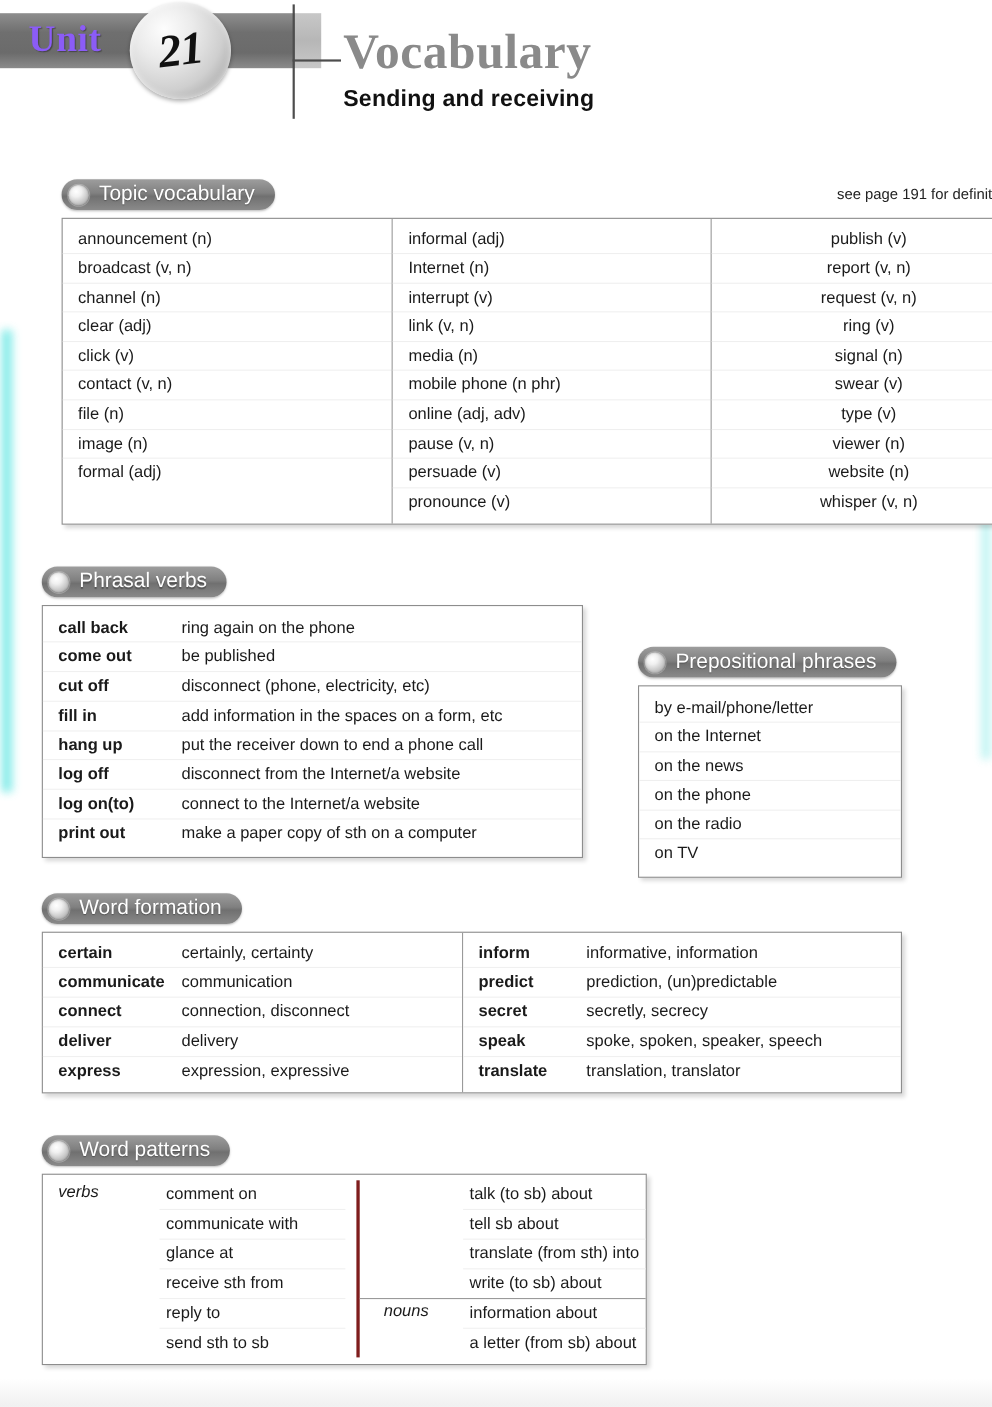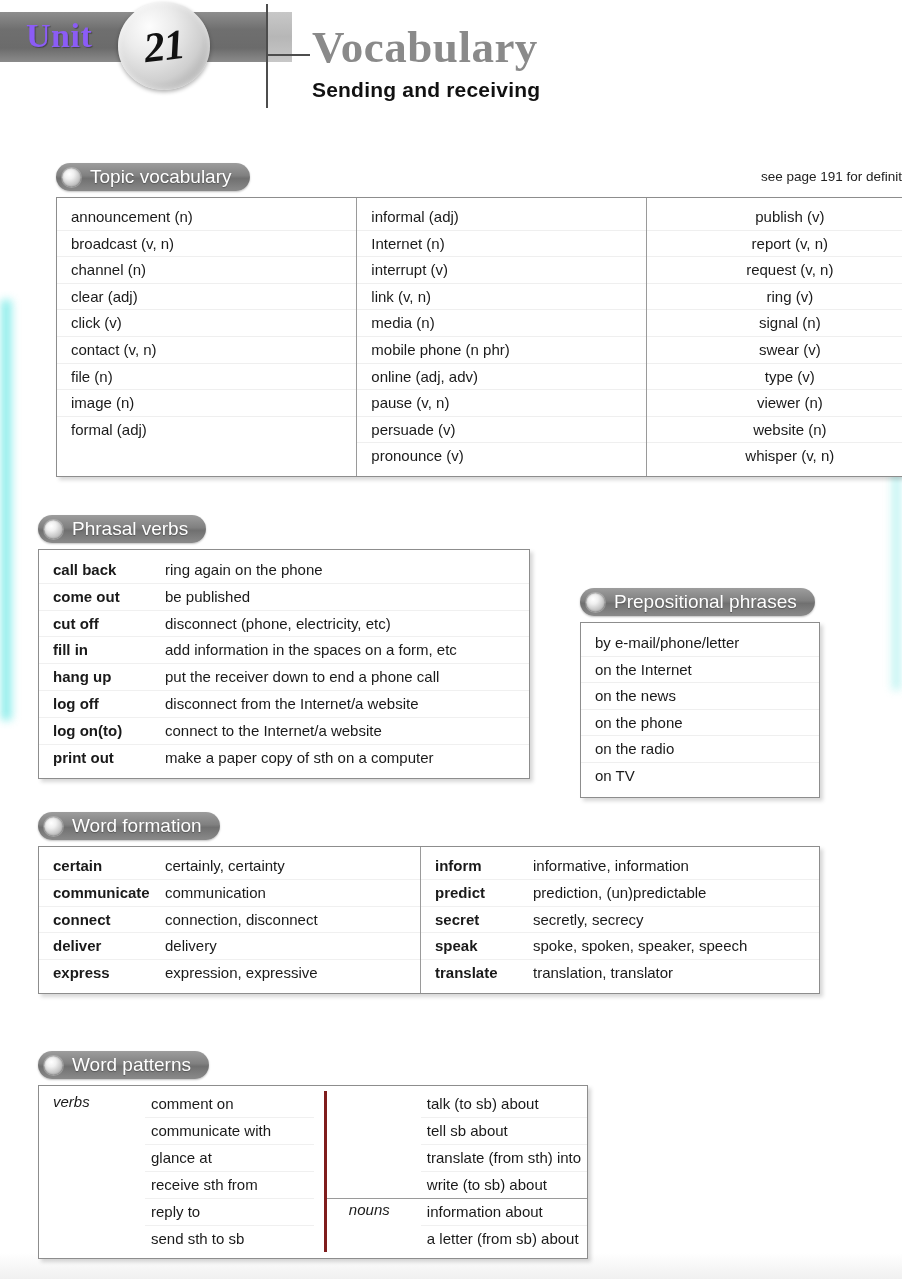--- a/index.html
+++ b/index.html
@@ -216,21 +216,21 @@
 
   
   #wordform { left: 38px; top: 812px; width: 790px; }
   #wordform .tbl { margin-top: 6px; width: 782px; }
   #wordform .col:nth-child(1) { width: 382px; }
   #wordform .col:nth-child(2) { width: 400px; }
   #wordform .kv-key { width: 126px; }
   #wordform .col:nth-child(2) .kv-key { width: 112px; }
 
   
-  #wordpat { left: 38px; top: 1032px; width: 580px; margin-top: 19px; }
+  #wordpat { left: 38px; top: 1032px; width: 580px; }
   #wordpat .wp {
     margin-top: 6px;
     width: 550px;
     border: 1px solid #8d8d8d;
     background: #fff;
     box-shadow: 3px 3px 4px rgba(0,0,0,.16);
     box-sizing: border-box;
     display: flex;
     padding: 5px 0 6px 0;
     gap: 10px;

